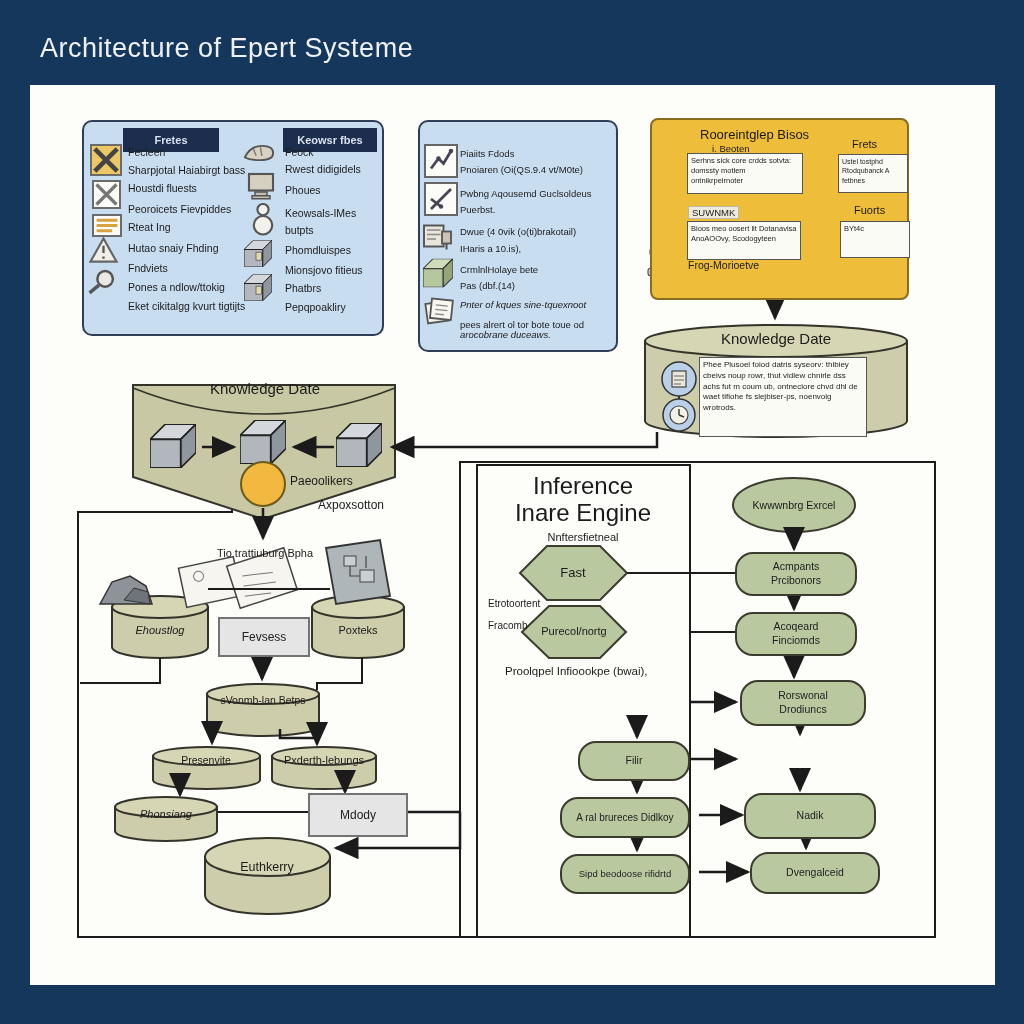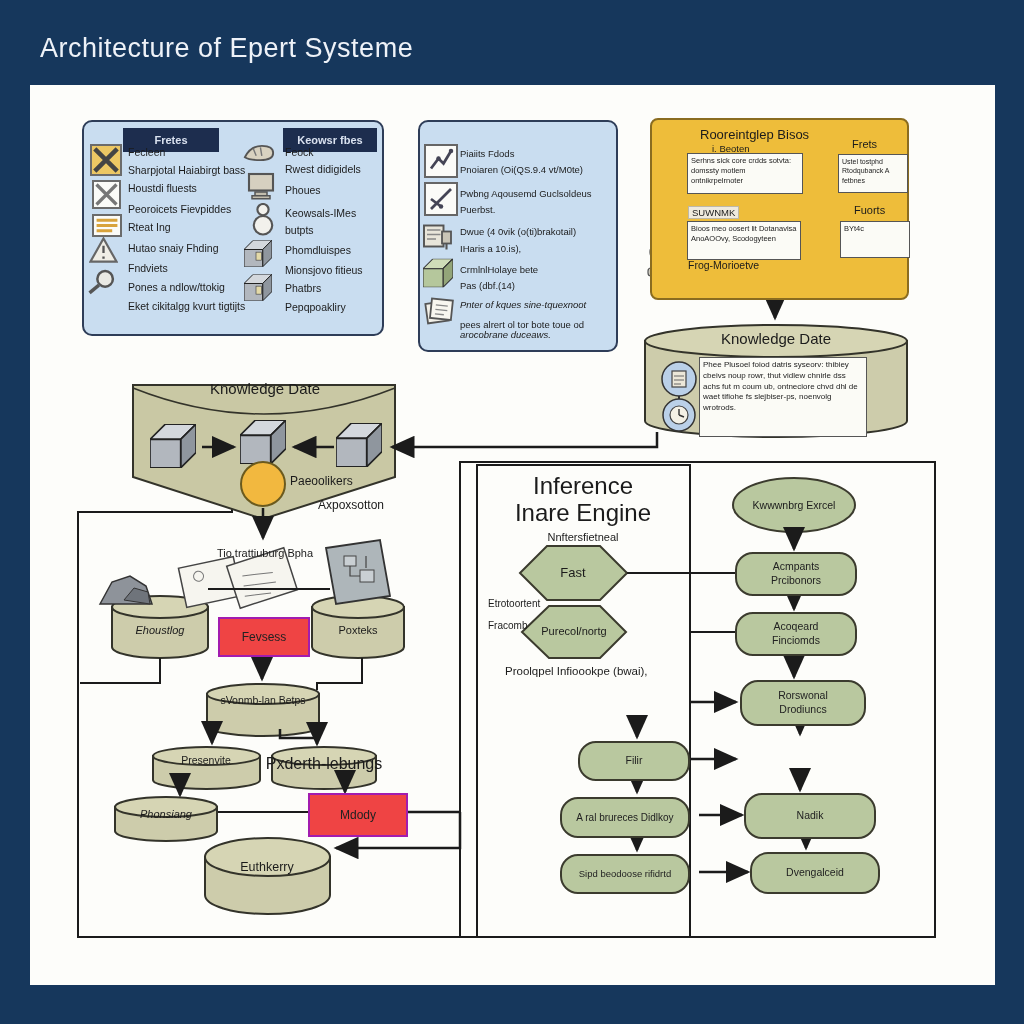--- a/index.html
+++ b/index.html
@@ -13,21 +13,21 @@
   .panel{position:absolute;border:2px solid #2e3d58;border-radius:10px}
   .p-blue{background:#c9ddf0}
   .p-yellow{background:#eebd3a;border-color:#8a6c20;border-radius:8px}
   .hdr{position:absolute;background:#1d2d4e;color:#d9e1ef;font-weight:bold;font-size:11px;display:flex;align-items:center;justify-content:center}
   .r1{left:128px;font-size:10.5px}
   .r2{left:285px;font-size:10.5px}
   .r3{left:460px;font-size:9.5px}
   .ic{position:absolute;display:flex;align-items:center;justify-content:center}
   .ic svg{width:100%;height:100%}
   .node{position:absolute;background:#b9c89f;border:2px solid #3b3b2e;border-radius:18px;display:flex;flex-direction:column;align-items:center;justify-content:center;font-size:10.5px;color:#222;text-align:center;line-height:1.3}
-  .tanbox{position:absolute;background:#ef4444;border:2px solid #a21caf;display:flex;align-items:center;justify-content:center;font-size:12px;color:#222}
+  .tanbox{position:absolute;background:#e5e5e5;border:2px solid #737373;display:flex;align-items:center;justify-content:center;font-size:12px;color:#222}
   .whitebox{position:absolute;background:#fbfbf6;border:1px solid #555;font-size:7.5px;line-height:1.35;padding:2px 3px;color:#222}
 </style>
 </head>
 <body>
 
 <div id="canvas">
   <div class="sheet"></div>
   <div class="lbl b pagetitle">Architecture of Epert Systeme</div>
 
   <svg id="diagram" width="1024" height="1024" viewBox="0 0 1024 1024">
@@ -358,17 +358,17 @@
       <span>Drodiuncs</span>
     </div>
   <div class="node" style="left:578px;top:741px;width:108px;height:36px">Filir</div>
   <div class="node" style="left:560px;top:797px;width:126px;height:37px;font-size:10px">A ral brureces Didlkoy</div>
   <div class="node" style="left:560px;top:854px;width:126px;height:36px;font-size:9.5px">Sipd beodoose rifidrtd</div>
   <div class="node" style="left:744px;top:793px;width:128px;height:42px">Nadik</div>
   <div class="node" style="left:750px;top:852px;width:126px;height:38px">Dvengalceid</div>
 
   <div class="lbl c" style="left:263px;top:694px;font-size:10.5px">sVonmb-lan Betps</div>
   <div class="lbl c" style="left:206px;top:754px;font-size:10.5px">Presenvite</div>
-  <div class="lbl c" style="left:324px;top:754px;font-size:16px">Pxderth-lebungs</div>
+  <div class="lbl c" style="left:324px;top:754px;font-size:11px">Pxderth-lebungs</div>
   <div class="lbl c" style="left:166px;top:808px;font-size:11px;font-style:italic">Phonsiang</div>
   <div class="tanbox" style="left:308px;top:793px;width:96px;height:40px">Mdody</div>
   <div class="lbl c" style="left:267px;top:860px;font-size:12.5px">Euthkerry</div>
 </div>
 
 </body></html>

